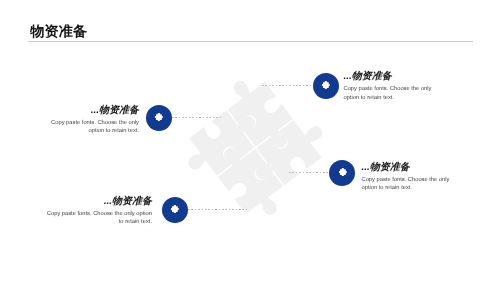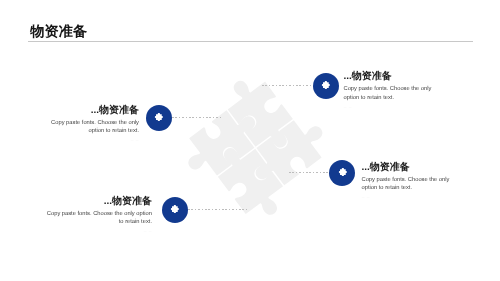--- a/index.html
+++ b/index.html
@@ -21,21 +21,21 @@
   
   .dash{position:absolute;height:1px;
         background-image:repeating-linear-gradient(to right,#bcbcbc 0 1.6px,rgba(255,255,255,0) 1.6px 3.4px);}
 
   
   .bubble{position:absolute;width:26px;height:26px;border-radius:50%;background:#123a8f;}
   .bubble .ic{position:absolute;left:50%;top:50%;width:11px;height:11px;margin:-5.5px 0 0 -5.5px;}
 
   
   .blk{position:absolute;}
-  .blk .hd{font-size:10px;font-weight:700;color:#1d1d1d;line-height:10px;white-space:nowrap;}
+  .blk .hd{font-size:10px;font-weight:700;color:#1d1d1d;line-height:10px;white-space:nowrap;font-style:italic;}
   .blk .bd{font-size:5.75px;font-weight:400;color:#3f3f3f;line-height:8.6px;margin-top:3.2px;}
   .blk .fn{font-size:3.1px;color:#d2d2d2;line-height:5px;margin-top:2.4px;letter-spacing:.5px;}
   .blk.r{text-align:left;}
   .blk.l{text-align:right;}
 </style>
 </head>
 <body>
 
 <div class="slide">
 

